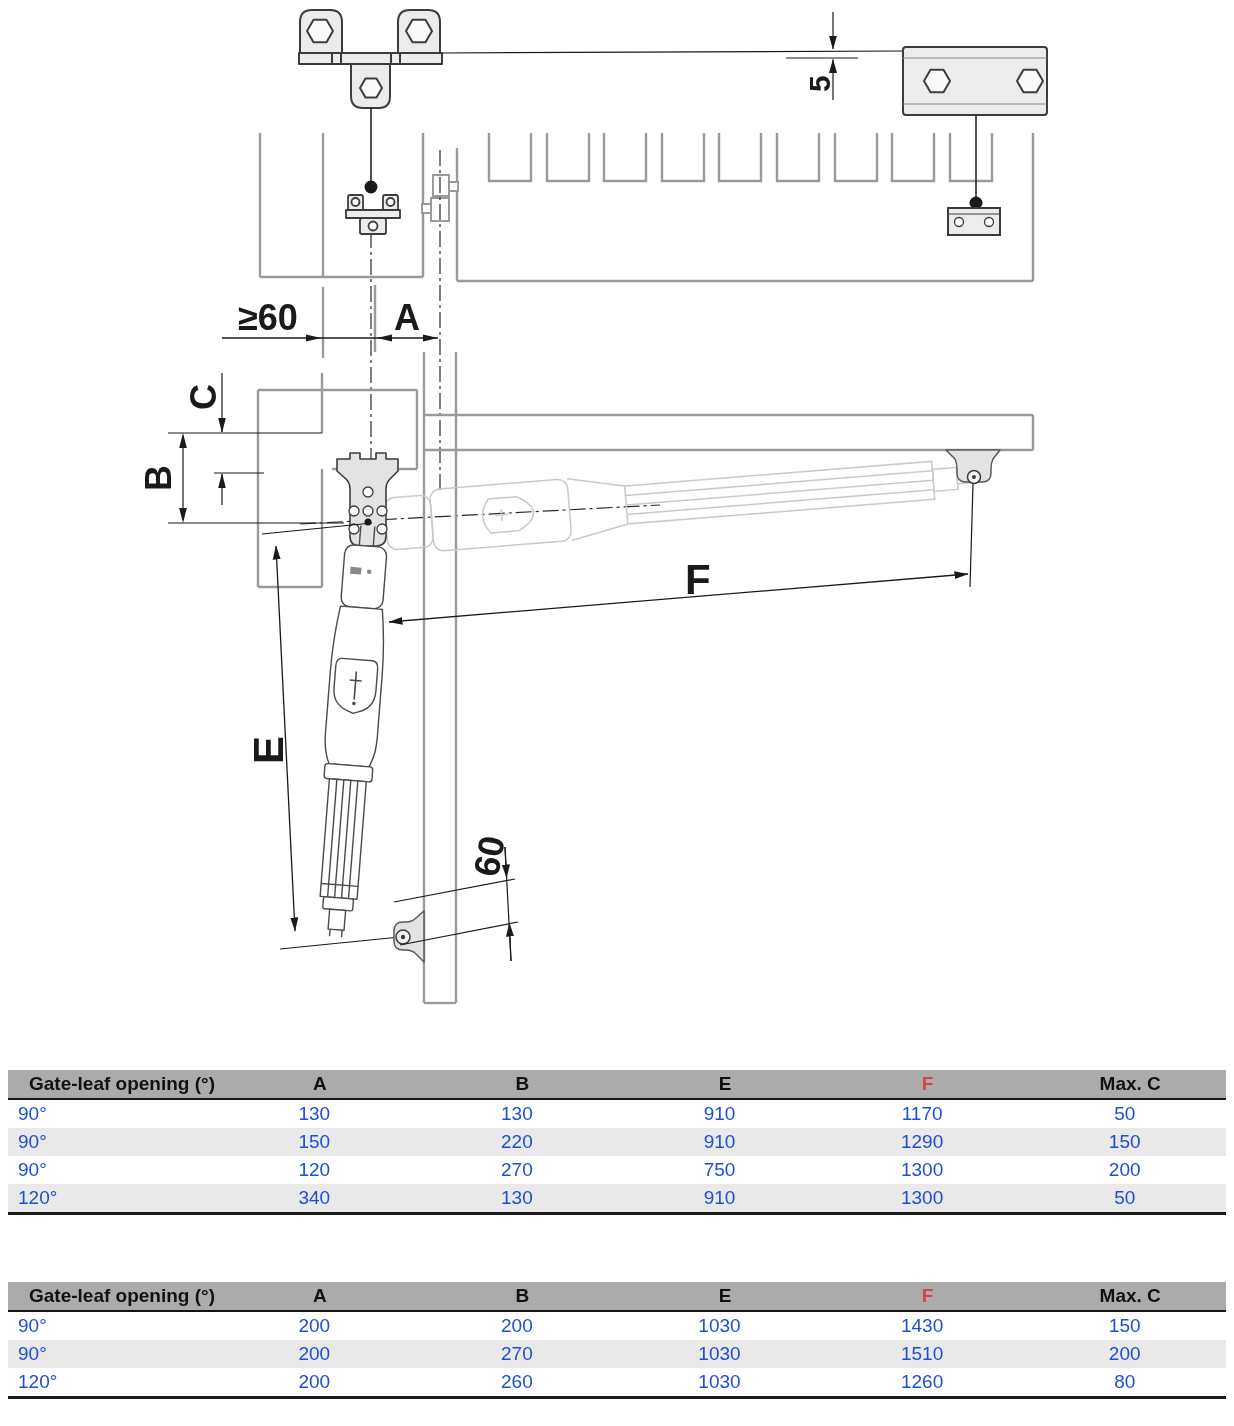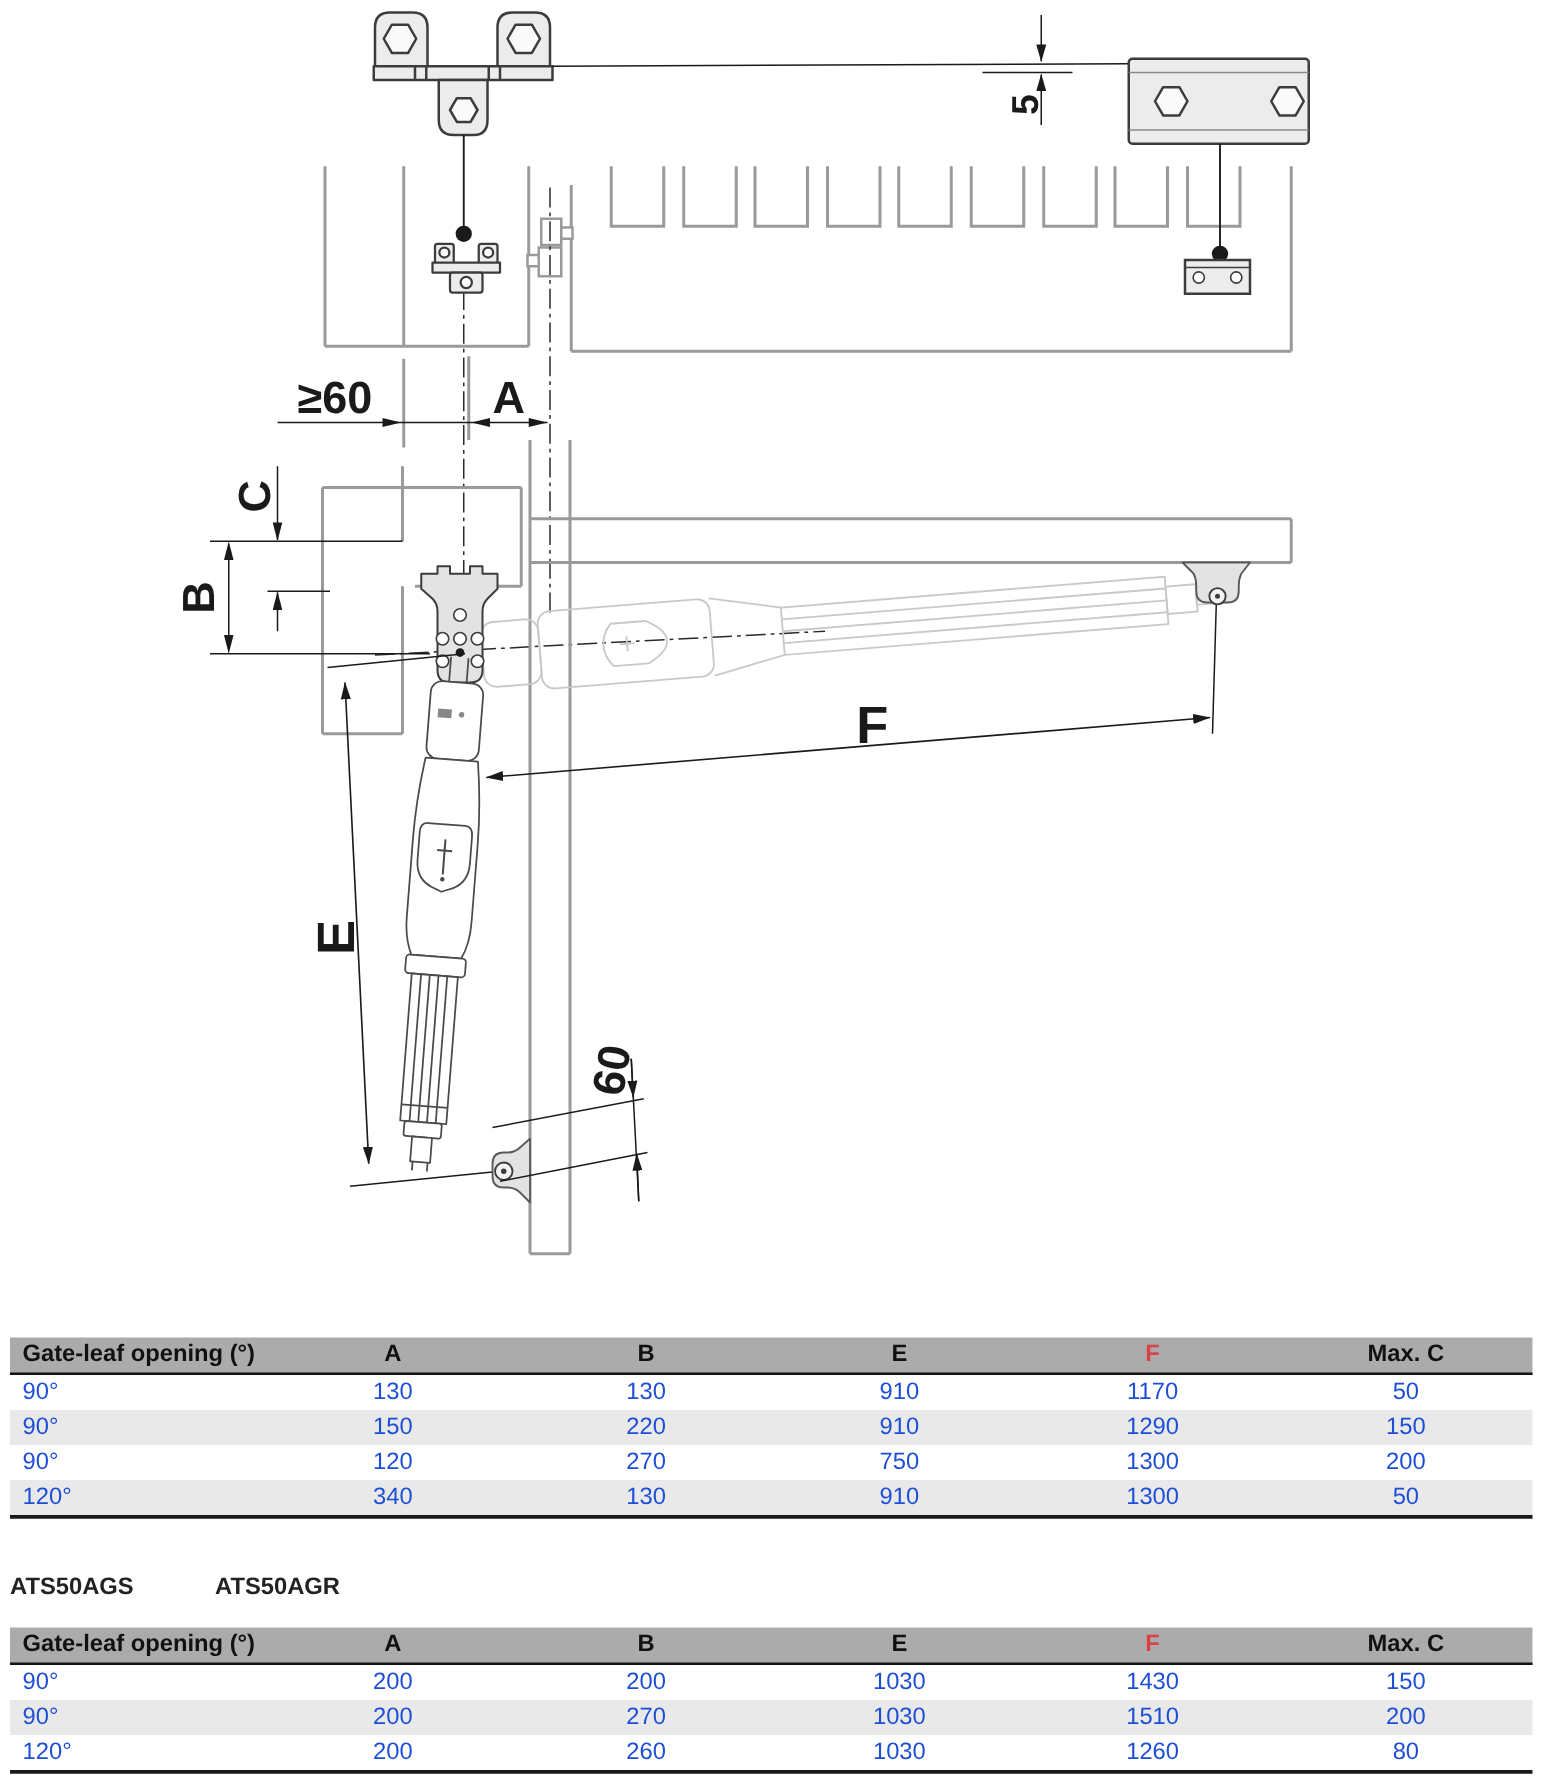--- a/index.html
+++ b/index.html
@@ -7,21 +7,21 @@
         font-family:"Liberation Sans",sans-serif;color:#1a1a1a;}
   svg text{font-family:"Liberation Sans",sans-serif;font-weight:bold;fill:#1a1a1a;}
   .sec{position:absolute;left:8px;width:1218px;}
   .sec1{top:1047px;}
   .sec2{top:1259px;}
   .tbl-heading{position:relative;height:20px;font-weight:bold;font-size:19px;color:#222;}
   .tbl-heading .h2{position:absolute;left:164px;top:0;}
   .tbl{margin-top:23px;border-bottom:3px solid #1a1a1a;}
   .t-head{display:grid;grid-template-columns:205px repeat(5,1fr);height:28px;align-items:center;
           background:#ababab;border-bottom:2px solid #141414;font-weight:bold;}
-  .t-head .t-cell{color:#111;}
+  .t-head .t-cell{color:#111;margin-left:11px;}
   .t-row{display:grid;grid-template-columns:205px repeat(5,1fr);height:28px;align-items:center;background:#fff;}
   .t-row.alt{background:#e9e9e9;}
   .t-cell{font-size:19px;text-align:center;color:#1d4ed8;white-space:nowrap;}
   .t-cell.first{text-align:left;padding-left:10px;}
 </style>
 </head>
 <body>
 
 <div class="page">
 
@@ -299,24 +299,20 @@
           <div class="t-cell">130</div>
           <div class="t-cell">910</div>
           <div class="t-cell">1300</div>
           <div class="t-cell">50</div>
         </div>
       </div>
 </section>
 
 
 <section class="sec sec2">
-  <div class="tbl-heading">
-    <span class="h1">ATS50AGS</span>
-    <span class="h2">ATS50AGR</span>
-  </div>
   <div class="tbl">
         <div class="t-head">
           <div class="t-cell first">Gate-leaf opening (°)</div>
           <div class="t-cell">A</div>
           <div class="t-cell">B</div>
           <div class="t-cell">E</div>
           <div class="t-cell" style="color: rgb(216, 67, 72);">F</div>
           <div class="t-cell">Max. C</div>
         </div>
         <div class="t-row">

